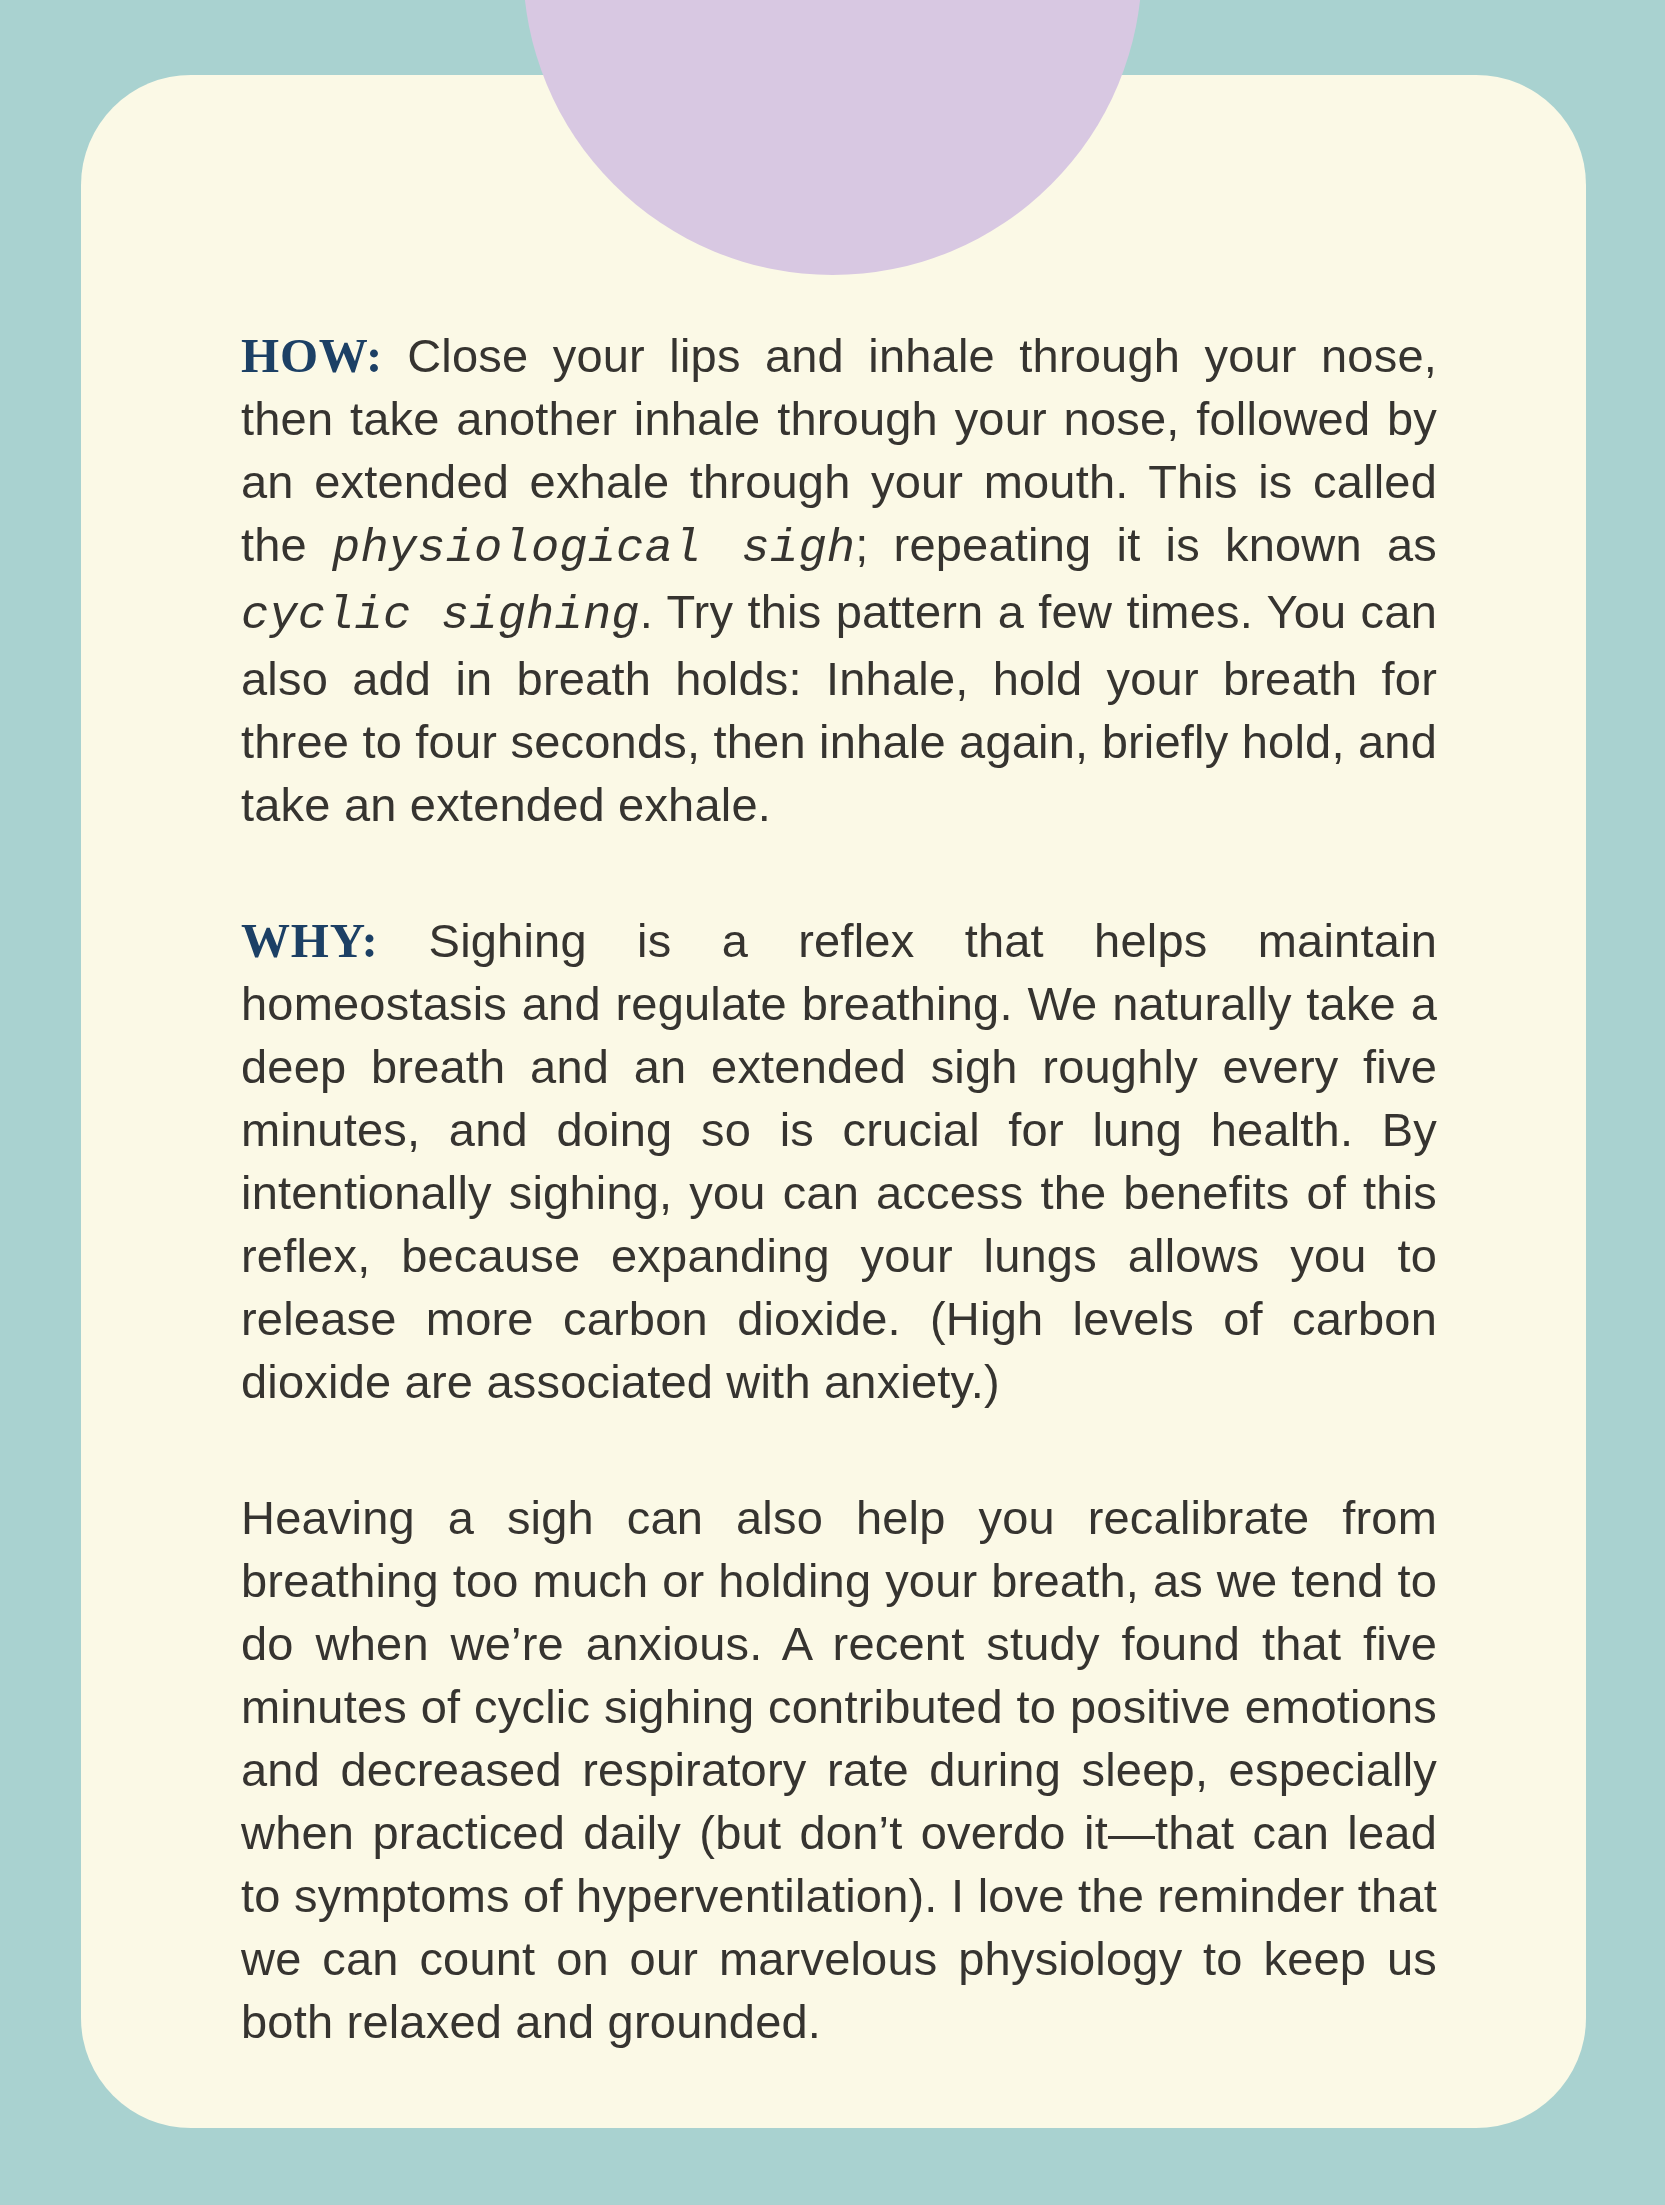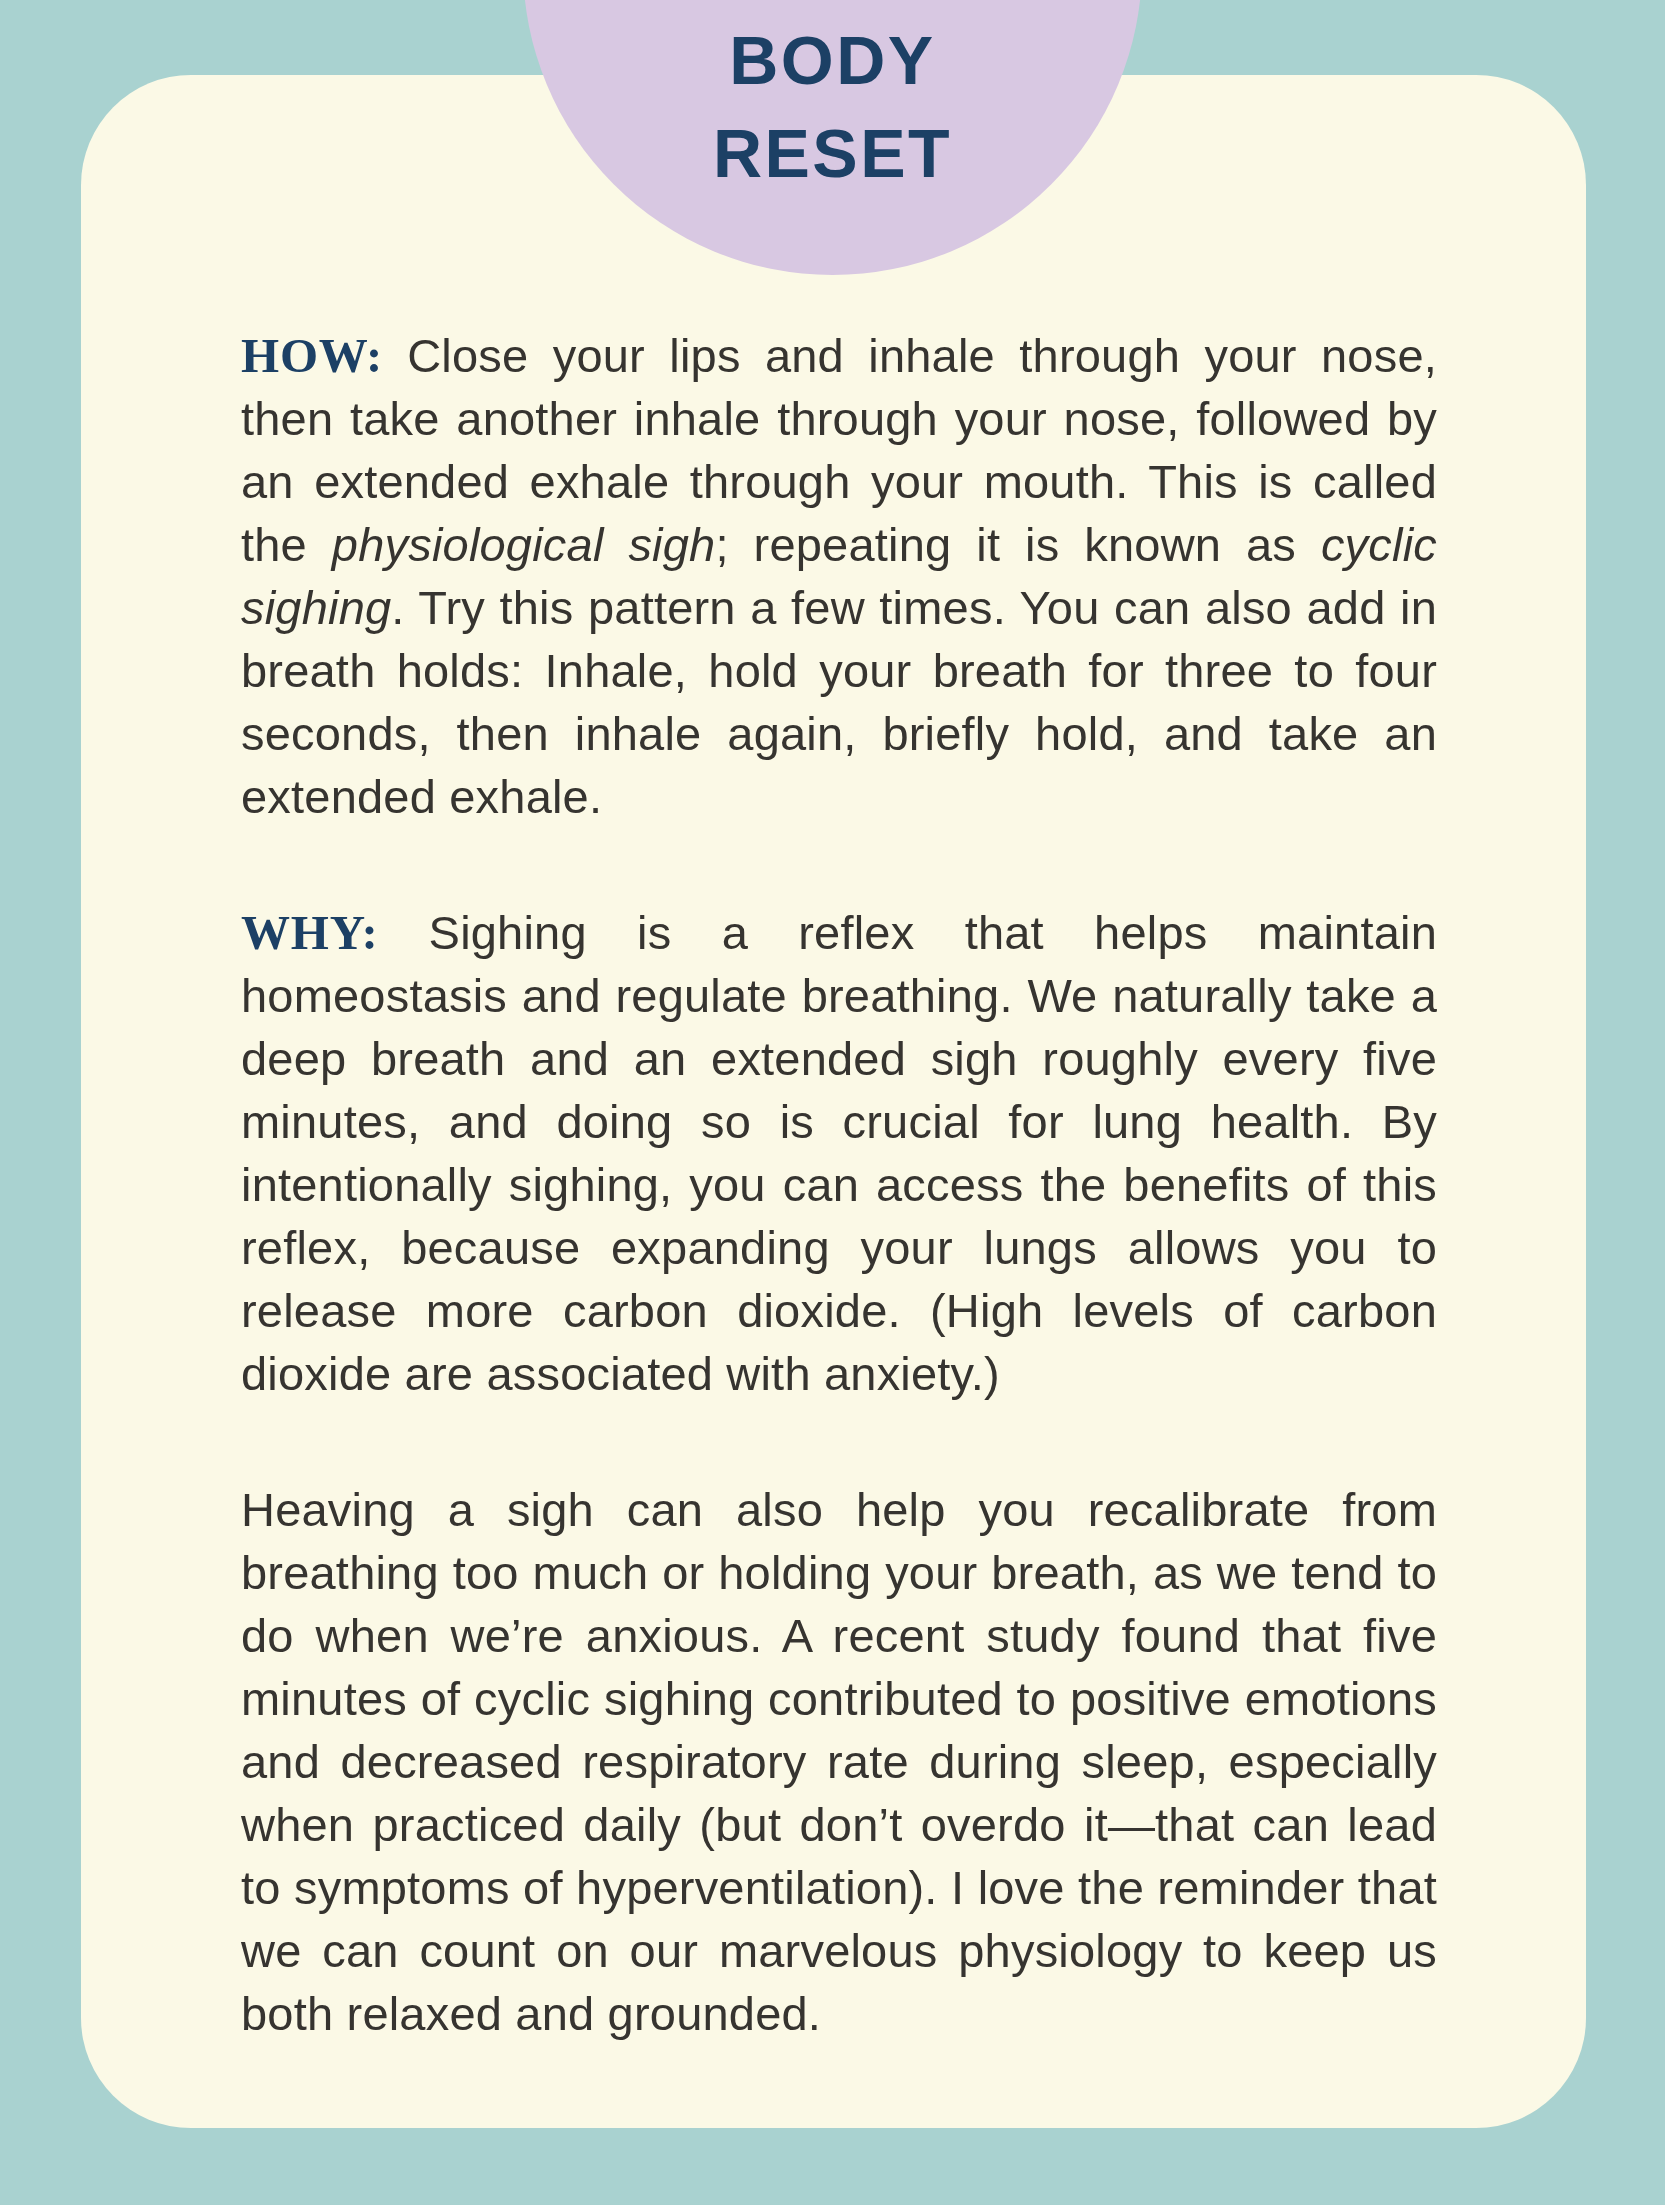--- a/index.html
+++ b/index.html
@@ -64,33 +64,30 @@
   }
   .seg-label {
     font-family: Liberation Serif, serif;
     font-weight: bold;
     font-size: 49px;
     letter-spacing: 0.8px;
     color: #1c4065;
   }
   .seg-italic {
     font-style: italic;
+    font-family: Liberation Mono, monospace;
   }
   .seg-normal {
   }
 </style>
 </head>
 <body>
 
 <div class="page">
   <div class="card"></div>
   <div class="badge-circle"></div>
-  <div class="badge-title">
-    <div>BODY</div>
-    <div>RESET</div>
-  </div>
   <div class="content">
       <p><span class="seg-label">HOW: </span><span class="seg-normal">Close your lips and inhale through your nose, then take another inhale through your nose, followed by an extended exhale through your mouth. This is called the </span><span class="seg-italic">physiological sigh</span><span class="seg-normal">; repeating it is known as </span><span class="seg-italic">cyclic sighing</span><span class="seg-normal">. Try this pattern a few times. You can also add in breath holds: Inhale, hold your breath for three to four seconds, then inhale again, briefly hold, and take an extended exhale.</span></p>
       <p><span class="seg-label">WHY: </span><span class="seg-normal">Sighing is a reflex that helps maintain homeostasis and regulate breathing. We naturally take a deep breath and an extended sigh roughly every five minutes, and doing so is crucial for lung health. By intentionally sighing, you can access the benefits of this reflex, because expanding your lungs allows you to release more carbon dioxide. (High levels of carbon dioxide are associated with anxiety.)</span></p>
       <p><span class="seg-normal">Heaving a sigh can also help you recalibrate from breathing too much or holding your breath, as we tend to do when we’re anxious. A recent study found that five minutes of cyclic sighing contributed to positive emotions and decreased respiratory rate during sleep, especially when practiced daily (but don’t overdo it—that can lead to symptoms of hyperventilation). I love the reminder that we can count on our marvelous physiology to keep us both relaxed and grounded.</span></p>
     </div>
 </div>
 
 
 </body></html>

